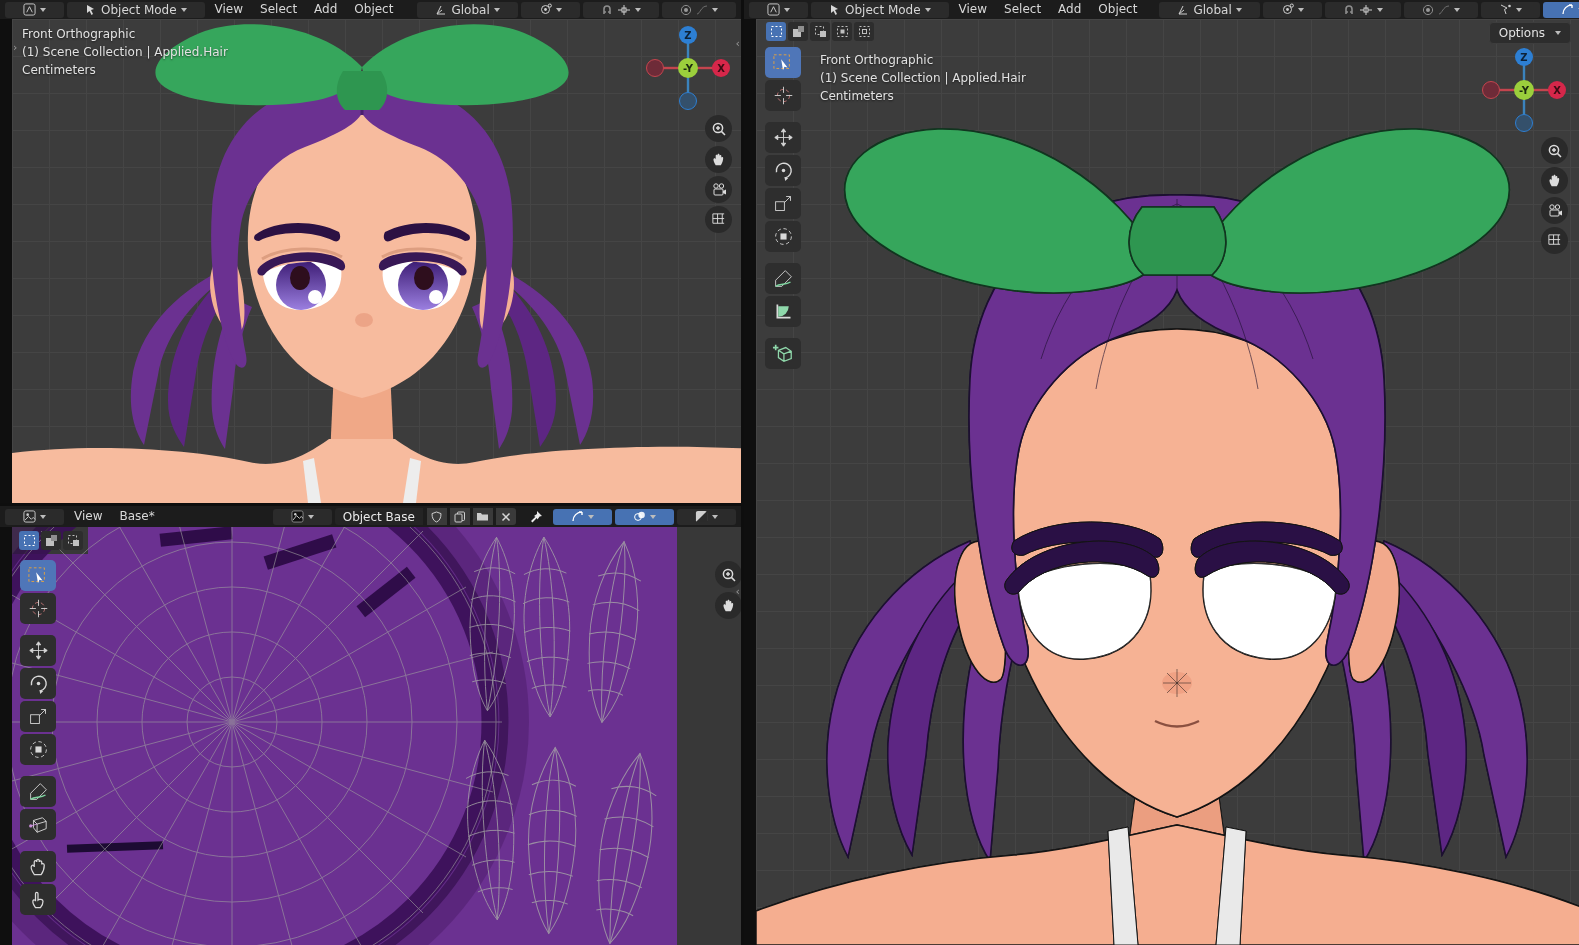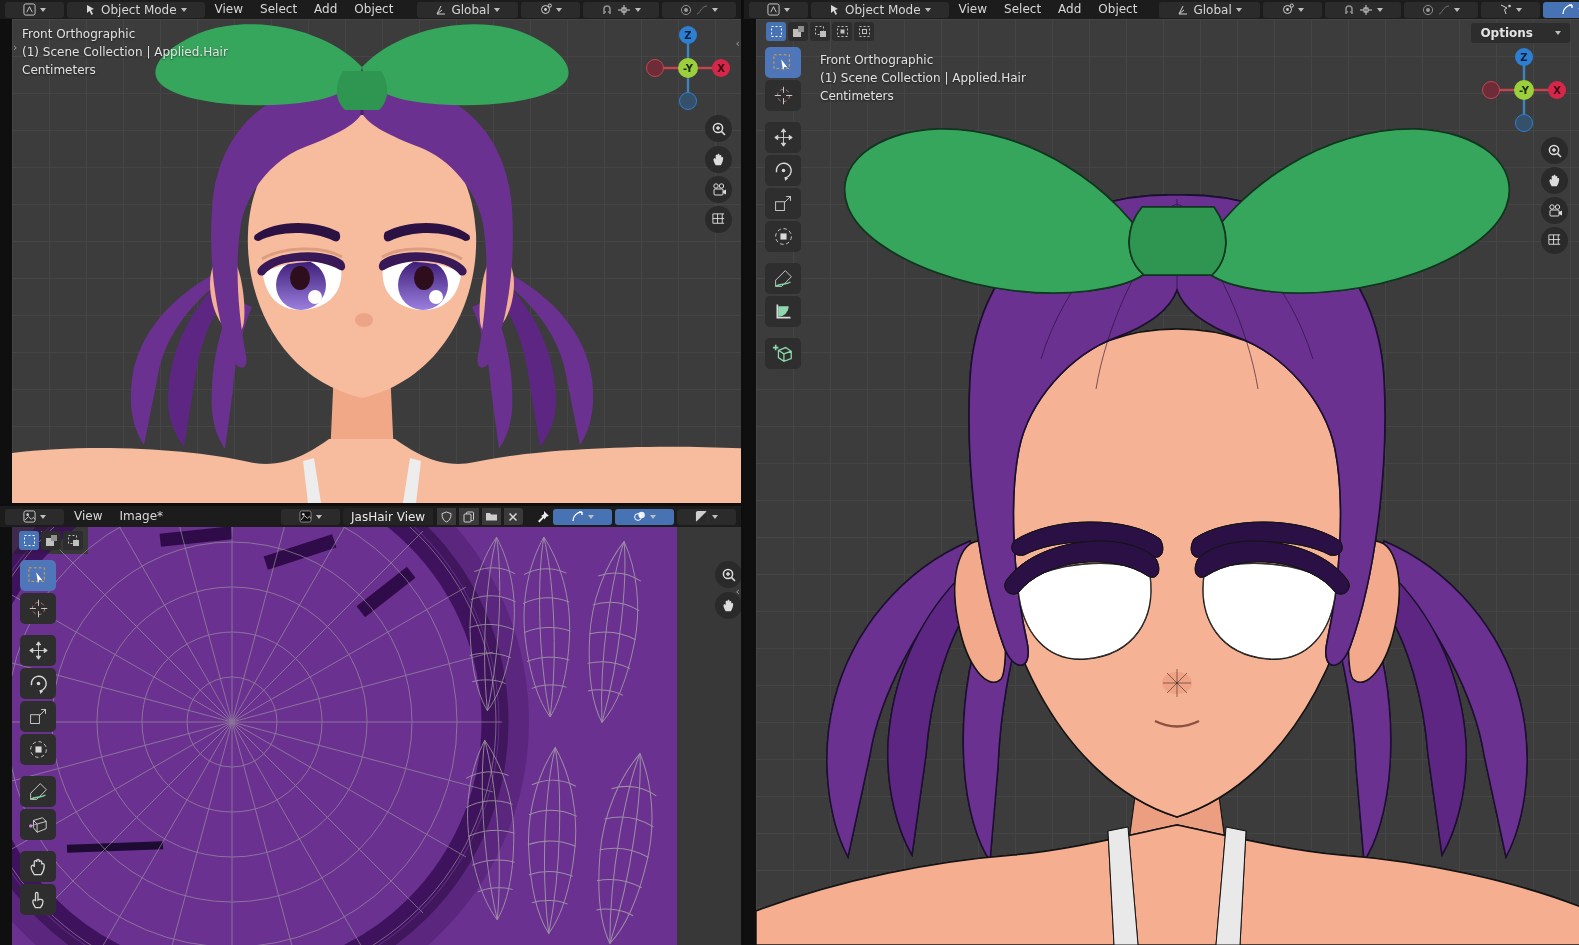--- a/index.html
+++ b/index.html
@@ -30,21 +30,21 @@
   
   .toolcol{position:absolute;display:flex;flex-direction:column;gap:2px;z-index:14;}
   .tool{width:36px;height:31px;border-radius:5px;background:#2e2e2e;display:flex;align-items:center;justify-content:center;}
   .tool.active{background:#4f76b8;}
   .tool.gap{margin-top:9px;}
   
   .selrow{position:absolute;display:flex;gap:2px;z-index:14;}
   .selbtn{width:20px;height:19px;border-radius:3px;background:#2d2d2d;display:flex;align-items:center;justify-content:center;}
   .selbtn.active{background:#4772b3;}
   .optionsbtn{position:absolute;background:#2d2d2d;border:1px solid #3d3d3d;border-radius:4px;height:20px;
-              display:flex;align-items:center;gap:22px;padding:0 9px;z-index:14;color:#e3e3e3;font-weight:bold;}
+              display:flex;align-items:center;gap:10px;padding:0 9px;z-index:14;color:#e3e3e3;}
   .edge-toggle{position:absolute;color:#9a9a9a;font-size:11px;z-index:13;}
   .namefield{background:#242424;height:17px;border-radius:3px 0 0 3px;padding:0 8px;display:inline-flex;align-items:center;color:#e8e8e8;}
   .mini{background:#3a3a3a;width:20px;height:17px;display:inline-flex;align-items:center;justify-content:center;}
   .mini.last{border-radius:0 3px 3px 0;}
   svg{display:block;}
 </style>
 </head>
 <body>
 
 <div class="root">
@@ -264,30 +264,30 @@
   <div class="hdr" style="height:21px;">
     <span class="hbtn">
       <svg width="13" height="13" viewBox="0 0 14 14">
             <rect x="1" y="1" width="12" height="12" rx="2" fill="none" stroke="#cfcfcf"></rect>
             <circle cx="5" cy="5" r="1.4" fill="#cfcfcf"></circle>
             <path d="M2,11 L6,7 L9,10 L11,8 L13,10" stroke="#cfcfcf" fill="none"></path>
           </svg>
       <span class="caret"></span>
     </span>
     <span class="menu">View</span>
-    <span class="menu">Image*</span>
+    <span class="menu">Base*</span>
     <span class="hbtn" style="margin-left:108px;">
       <svg width="13" height="13" viewBox="0 0 14 14">
             <rect x="1" y="1" width="12" height="12" rx="2" fill="#111" stroke="#8a8a8a"></rect>
             <path d="M2,11 L6,6 L9,9 L11,7 L13,9" stroke="#cfcfcf" fill="none"></path>
             <circle cx="4.6" cy="4.6" r="1.3" fill="#cfcfcf"></circle>
           </svg>
       <span class="caret"></span>
     </span>
-    <span class="namefield">JasHair View</span>
+    <span class="namefield">Object Base</span>
     <span class="mini" style="margin-left:1px;">
       <svg width="11" height="12" viewBox="0 0 11 12">
             <path d="M5.5,1 L10,2.6 C10,7 8.5,9.8 5.5,11 C2.5,9.8 1,7 1,2.6 Z" fill="none" stroke="#cdcdcd"></path>
           </svg>
     </span>
     <span class="mini">
       <svg width="12" height="12" viewBox="0 0 12 12">
             <rect x="3.5" y="1" width="7" height="8.5" rx="1" fill="none" stroke="#cdcdcd"></rect>
             <rect x="1" y="3" width="7" height="8" rx="1" fill="#3a3a3a" stroke="#cdcdcd"></rect>
           </svg>

